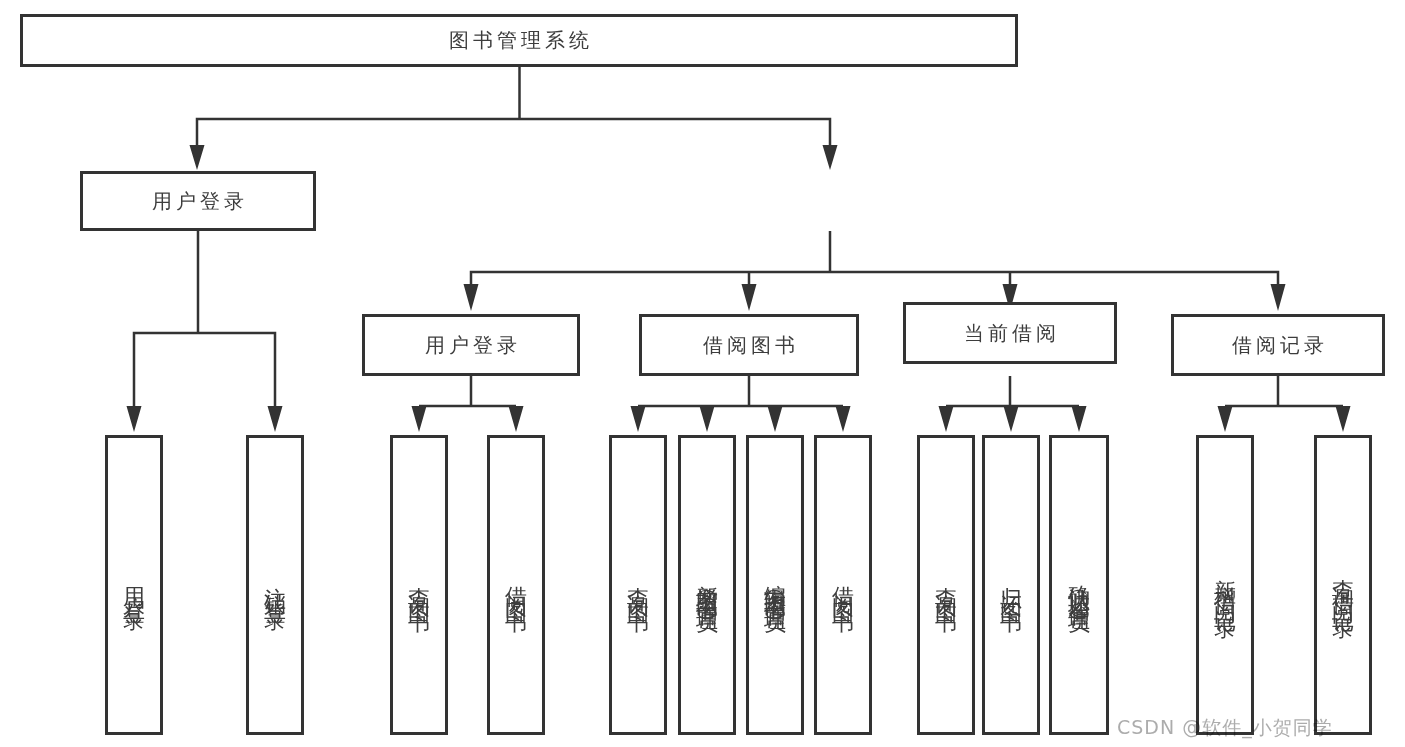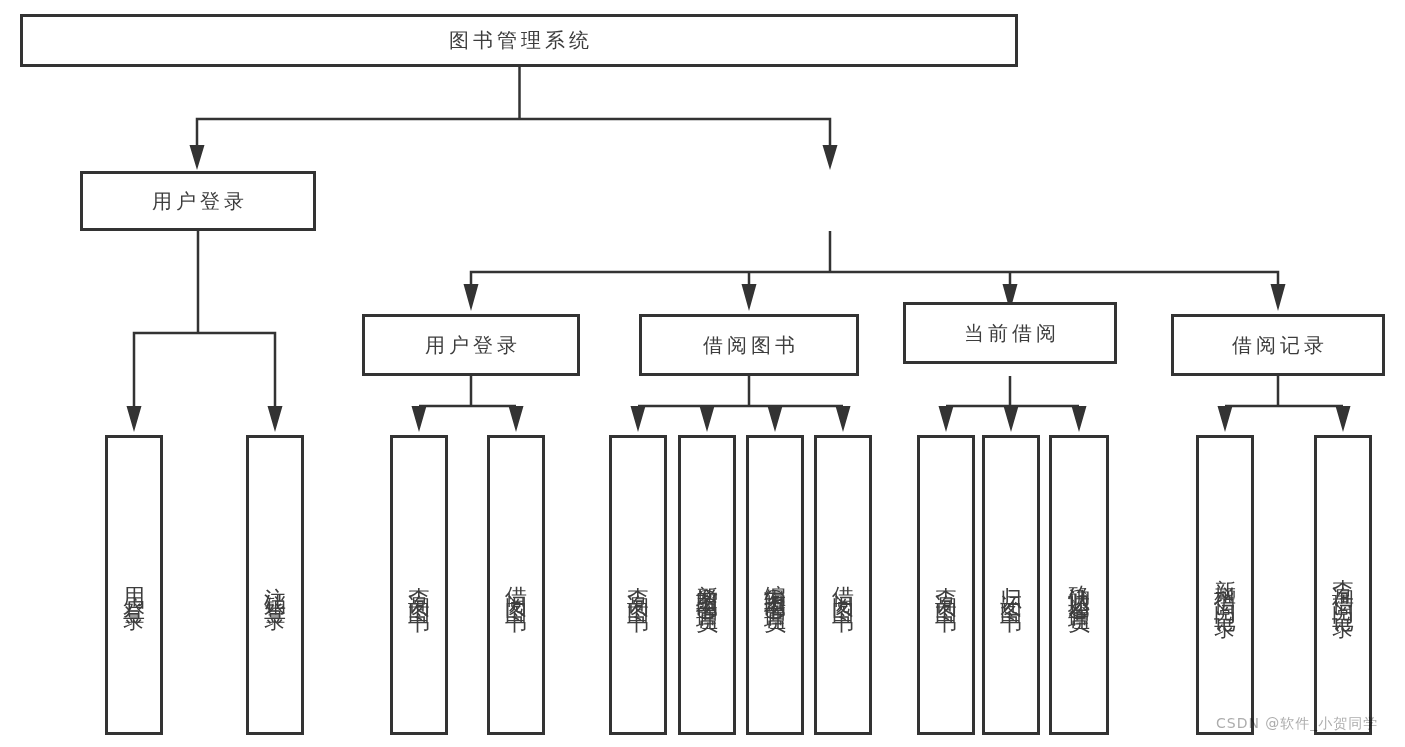--- a/index.html
+++ b/index.html
@@ -31,23 +31,23 @@
   .v span{
     writing-mode:vertical-rl;
     text-orientation:mixed;
     font-size:22px;
     letter-spacing:8px;
     line-height:1.1;
   }
   .v.long span{letter-spacing:4px;}
   .watermark{
     position:absolute;
-    left:1216px;
+    left:1117px;
     top:715px;
-    font-size:14px;
+    font-size:19px;
     letter-spacing:1px;
     color:rgba(158,158,158,0.85);
     mix-blend-mode:multiply;
     white-space:nowrap;
   }
   .ln{fill:none;stroke:#333333;stroke-width:2.5;}
   .ar{fill:#333333;stroke:none;}
 </style>
 </head>
 <body>

